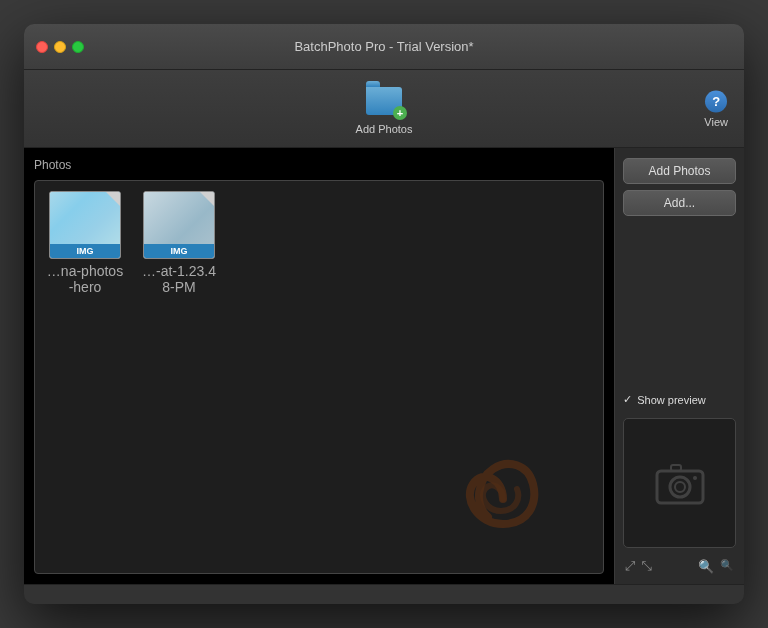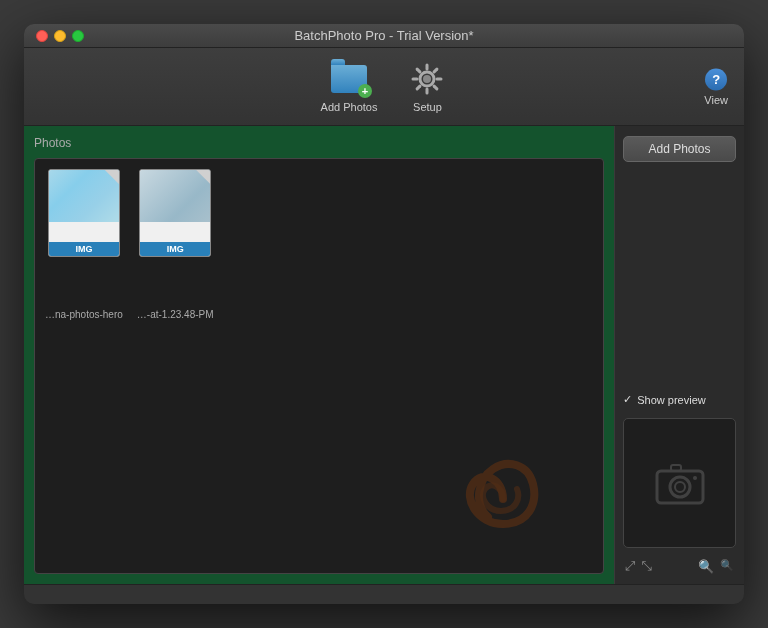--- a/index.html
+++ b/index.html
@@ -21,21 +21,21 @@
       border-radius: 10px;
       overflow: hidden;
       display: flex;
       flex-direction: column;
       box-shadow: 0 20px 60px rgba(0,0,0,0.7);
     }
 
     
     .titlebar {
       background: linear-gradient(to bottom, #4a4a4a, #3d3d3d);
-      height: 24px;
+      height: 46px;
       display: flex;
       align-items: center;
       justify-content: center;
       position: relative;
       border-bottom: 1px solid #222;
       flex-shrink: 0;
     }
 
     .traffic-lights {
       position: absolute;
@@ -140,21 +140,21 @@
       display: flex;
       flex: 1;
       overflow: hidden;
     }
 
     
     .photos-panel {
       flex: 1;
       display: flex;
       flex-direction: column;
-      background: #14532d;
+      background: #000000;
       padding: 10px;
       position: relative;
     }
 
     .photos-label {
       font-size: 12px;
       color: #aaa;
       font-weight: 500;
       margin-bottom: 8px;
     }
@@ -177,21 +177,21 @@
     .photo-thumb {
       display: flex;
       flex-direction: column;
       align-items: center;
       gap: 4px;
       cursor: pointer;
     }
 
     .photo-icon {
       width: 72px;
-      height: 88px;
+      height: 68px;
       background: #f0f0f0;
       border-radius: 3px;
       position: relative;
       display: flex;
       align-items: flex-end;
       overflow: hidden;
       border: 1px solid #888;
     }
 
     .photo-icon-folded {
@@ -224,26 +224,25 @@
       color: white;
       font-size: 9px;
       font-weight: bold;
       text-align: center;
       padding: 2px 0;
       position: absolute;
       bottom: 0;
     }
 
     .photo-filename {
-      font-size: 10px;
+      font-size: 14px;
       color: #aaa;
       text-align: center;
       max-width: 80px;
       word-break: break-all;
-      margin-top: 48px;
     }
 
     
     .watermark {
       position: absolute;
       bottom: 30px;
       right: 60px;
       opacity: 0.3;
     }
 
@@ -461,42 +460,20 @@
             <div class="folder-shape">
               <div class="folder-tab"></div>
             </div>
             <div class="folder-plus">+</div>
           </div>
         </div>
         <span class="label">Add Photos</span>
       </div>
 
 
-      <div class="toolbar-item">
-        <div class="icon-area">
-          <div class="gear-icon-wrap">
-            <svg width="36" height="36" viewBox="0 0 36 36">
-              <circle cx="18" cy="18" r="7" fill="none" stroke="#aaa" stroke-width="3"></circle>
-              <g stroke="#aaa" stroke-width="3" stroke-linecap="round">
-                <line x1="18" y1="4" x2="18" y2="8"></line>
-                <line x1="18" y1="28" x2="18" y2="32"></line>
-                <line x1="4" y1="18" x2="8" y2="18"></line>
-                <line x1="28" y1="18" x2="32" y2="18"></line>
-                <line x1="8.1" y1="8.1" x2="10.9" y2="10.9"></line>
-                <line x1="25.1" y1="25.1" x2="27.9" y2="27.9"></line>
-                <line x1="27.9" y1="8.1" x2="25.1" y2="10.9"></line>
-                <line x1="10.9" y1="25.1" x2="8.1" y2="27.9"></line>
-              </g>
-
-              <circle cx="18" cy="18" r="4" fill="#888"></circle>
-            </svg>
-          </div>
-        </div>
-        <span class="label">Setup</span>
-      </div>
 
     </div>
 
     <div class="help-btn">
       <div class="help-circle">?</div>
       <span class="help-label">View</span>
     </div>
   </div>
 
   <div class="content">
@@ -537,20 +514,21 @@
                      C16,38 24,52 38,52 
                      C52,52 58,40 54,30" fill="none" stroke="#c44d00" stroke-width="6" stroke-linecap="round" opacity="0.6"></path>
           </svg>
         </div>
 
       </div>
     </div>
 
     <div class="sidebar">
       <button class="sidebar-btn">Add Photos</button>
+      <button class="sidebar-btn">Add...</button>
 
       <div class="sidebar-spacer"></div>
 
       <div class="show-preview-row">
         <span class="checkmark">✓</span>
         <span class="show-preview-label">Show preview</span>
       </div>
 
       <div class="preview-box">
         <svg class="camera-icon-svg" width="50" height="44" viewBox="0 0 50 44">

